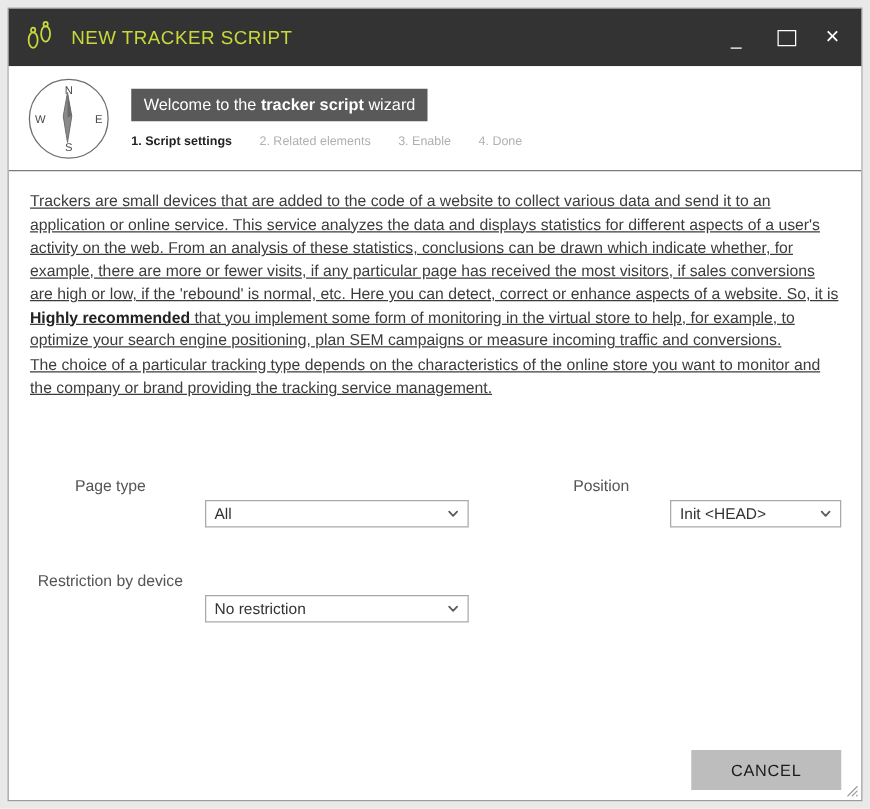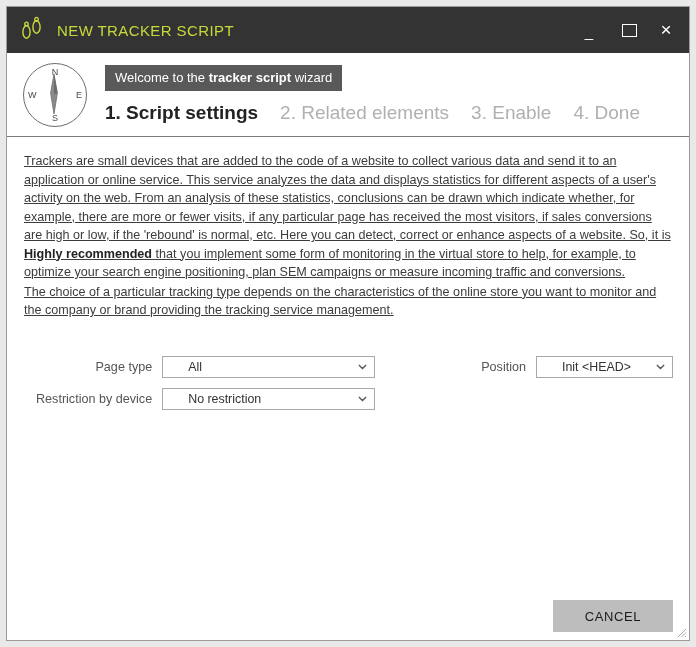--- a/index.html
+++ b/index.html
@@ -120,21 +120,21 @@
     white-space: nowrap;
   }
   .welcome-badge b { font-weight: bold; }
   .steps {
     margin-top: 11px;
     display: flex;
     align-items: baseline;
     gap: 22px;
   }
   .step {
-    font-size: 19px;
+    font-size: 10px;
     color: #b0b0b0;
     white-space: nowrap;
   }
   .step.active {
     color: #222222;
     font-weight: bold;
   }
 
   
   .body {
@@ -164,39 +164,40 @@
   .col-left, .col-right {
     display: flex;
     align-items: center;
   }
   .col-left { width: 352px; flex: 0 0 auto; }
   .col-right { flex: 1 1 auto; justify-content: flex-end; }
 
   .lbl {
     font-size: 12.6px;
     color: #555555;
-    text-align: right;
+    text-align: center;
     padding-right: 10px;
     white-space: nowrap;
   }
   .lbl.w-left { width: 162px; }
   .lbl.w-right { width: 90px; }
 
   .select {
     position: relative;
     background: #ffffff;
     border: 1px solid #a9a9a9;
     height: 22px;
     box-sizing: border-box;
     display: flex;
     align-items: center;
     font-size: 12.4px;
     color: #333;
-    padding-left: 25px;
+    padding-left: 7px;
     cursor: default;
+    margin-top: 44px;
   }
   .select.sel-left { width: 260px; }
   .select.sel-right { width: 137px; }
   .chev {
     position: absolute;
     right: 7px;
     top: 50%;
     transform: translateY(-50%);
     width: 9px; height: 9px;
   }

